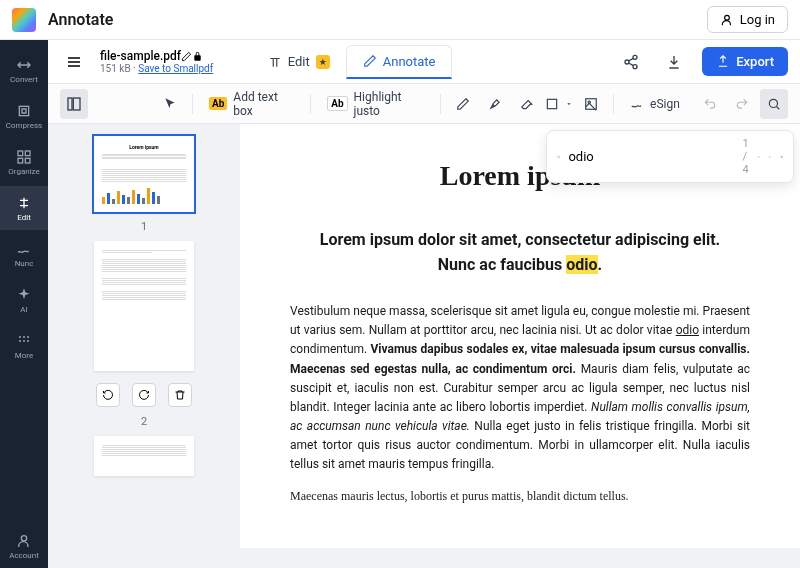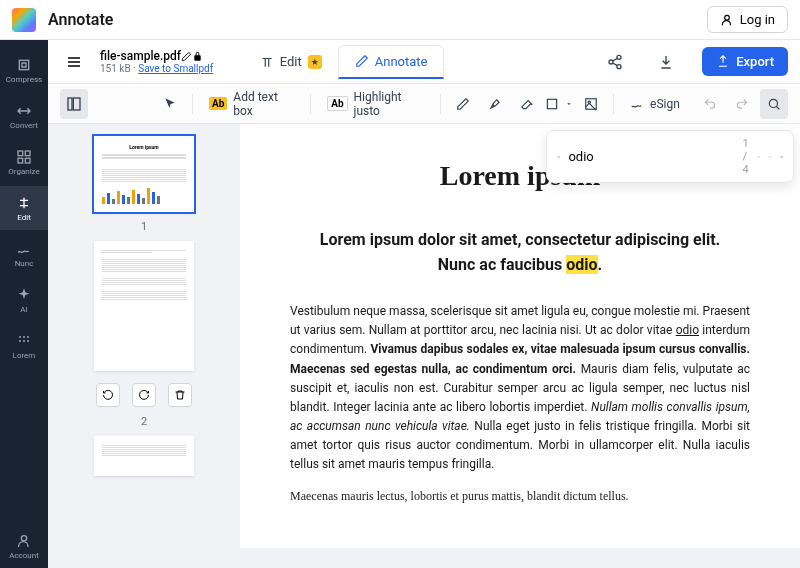--- a/index.html
+++ b/index.html
@@ -18,21 +18,21 @@
 .file-bar{height:44px;display:flex;align-items:center;padding:0 12px;gap:12px;border-bottom:1px solid #e5e7eb}
 .menu-icon{width:28px;height:28px;display:flex;align-items:center;justify-content:center;cursor:pointer;border-radius:4px}
 .file-info{display:flex;flex-direction:column;flex:1}
 .file-name-row{display:flex;align-items:center;gap:0;font-size:12px;font-weight:500}
 .file-meta{font-size:10px;color:#6b7280}
 .file-meta a{color:#2563eb;text-decoration:underline}
 .mode-tabs{display:flex;gap:0}
 .mode-tab{display:flex;align-items:center;gap:6px;padding:8px 16px;font-size:13px;cursor:pointer;border-radius:6px 6px 0 0;color:#374151}
 .mode-tab.active{border:1px solid #e5e7eb;border-bottom:2px solid #2563eb;color:#2563eb}
 .mode-tab .star{width:14px;height:14px;background:#fbbf24;border-radius:3px;display:inline-flex;align-items:center;justify-content:center;font-size:9px}
-.actions-right{display:flex;align-items:flex-start;gap:21px}
+.actions-right{display:flex;align-items:flex-start;gap:13px}
 .icon-btn{width:30px;height:30px;display:flex;align-items:center;justify-content:center;cursor:pointer;border-radius:4px;color:#374151}
 .export-btn{display:flex;align-items:center;gap:6px;padding:7px 14px;background:#2563eb;color:#fff;border-radius:6px;font-size:13px;font-weight:500;cursor:pointer}
 .toolbar{height:40px;display:flex;align-items:center;padding:0 12px;gap:4px;border-bottom:1px solid #e5e7eb;background:#fcfcfd}
 .tool-btn{height:30px;display:flex;align-items:center;gap:6px;padding:0 8px;cursor:pointer;border-radius:4px;font-size:12px;color:#374151}
 .tool-btn.square{width:30px;padding:0;justify-content:center}
 .tool-btn.active{background:#e5e7eb}
 .tool-divider{width:1px;height:20px;background:#e5e7eb;margin:0 4px}
 .ab-badge{background:#fbbf24;color:#000;font-size:10px;font-weight:700;padding:1px 3px;border-radius:2px}
 .ab-badge.white{background:#fff;border:1px solid #d1d5db}
 .tool-spacer{flex:1}
@@ -69,30 +69,30 @@
         <path d="M4 21v-1a7 7 0 0 1 14 0v1"></path>
       </svg>
     <span>Log in</span>
   </div>
 </div>
 
 <div class="main">
   <div class="left-rail">
     <div class="rail-item">
         <svg viewBox="0 0 24 24" fill="none" stroke="currentColor" stroke-width="2">
+          <path d="M7 16l-4-4 4-4M17 8l4 4-4 4M3 12h18"></path>
+        </svg>
+        <span>Convert</span>
+      </div>
+    <div class="rail-item">
+        <svg viewBox="0 0 24 24" fill="none" stroke="currentColor" stroke-width="2">
           <rect x="5" y="5" width="14" height="14"></rect>
           <path d="M9 9h6v6H9z"></path>
         </svg>
         <span>Compress</span>
-      </div>
-    <div class="rail-item">
-        <svg viewBox="0 0 24 24" fill="none" stroke="currentColor" stroke-width="2">
-          <path d="M7 16l-4-4 4-4M17 8l4 4-4 4M3 12h18"></path>
-        </svg>
-        <span>Convert</span>
       </div>
     <div class="rail-item">
         <svg viewBox="0 0 24 24" fill="none" stroke="currentColor" stroke-width="2">
           <rect x="3" y="3" width="7" height="7"></rect>
           <rect x="14" y="3" width="7" height="7"></rect>
           <rect x="3" y="14" width="7" height="7"></rect>
           <rect x="14" y="14" width="7" height="7"></rect>
         </svg>
         <span>Organize</span>
       </div>
@@ -116,21 +116,21 @@
       </div>
     <div class="rail-item">
         <svg viewBox="0 0 24 24" fill="currentColor">
           <circle cx="6" cy="6" r="1.5"></circle>
           <circle cx="12" cy="6" r="1.5"></circle>
           <circle cx="18" cy="6" r="1.5"></circle>
           <circle cx="6" cy="12" r="1.5"></circle>
           <circle cx="12" cy="12" r="1.5"></circle>
           <circle cx="18" cy="12" r="1.5"></circle>
         </svg>
-        <span>Lorem</span>
+        <span>More</span>
       </div>
     <div class="rail-spacer"></div>
     <div class="rail-item">
         <svg viewBox="0 0 24 24" fill="none" stroke="currentColor" stroke-width="2">
           <circle cx="12" cy="8" r="4"></circle>
           <path d="M4 21v-1a7 7 0 0 1 14 0v1"></path>
         </svg>
         <span>Account</span>
       </div>
   </div>

